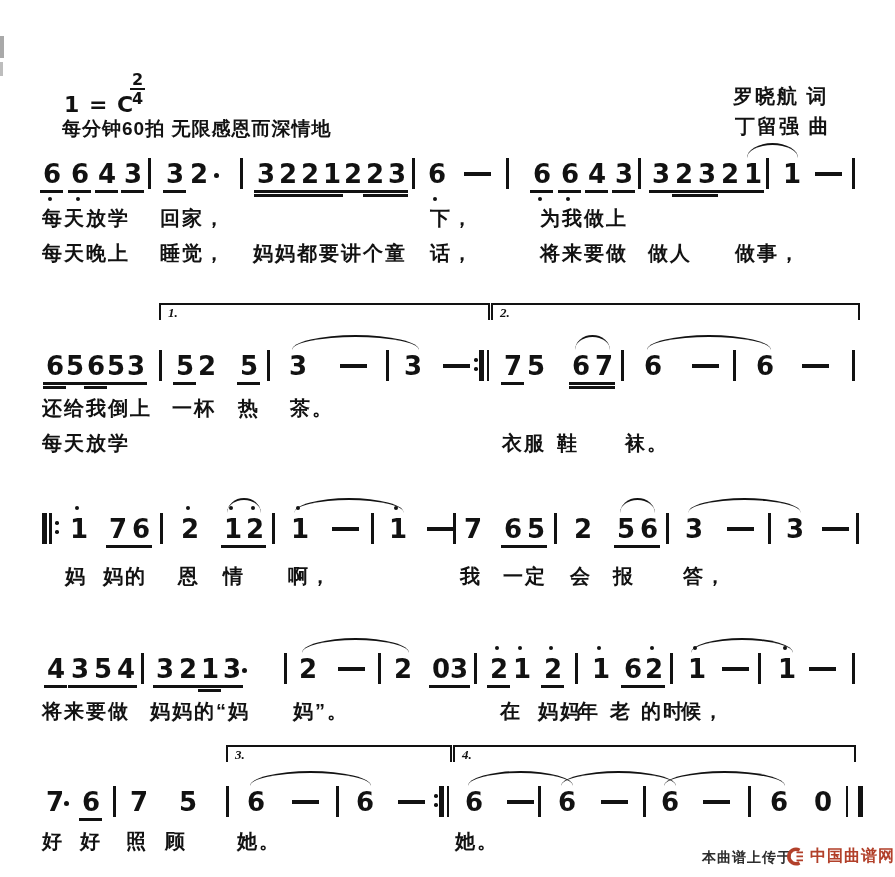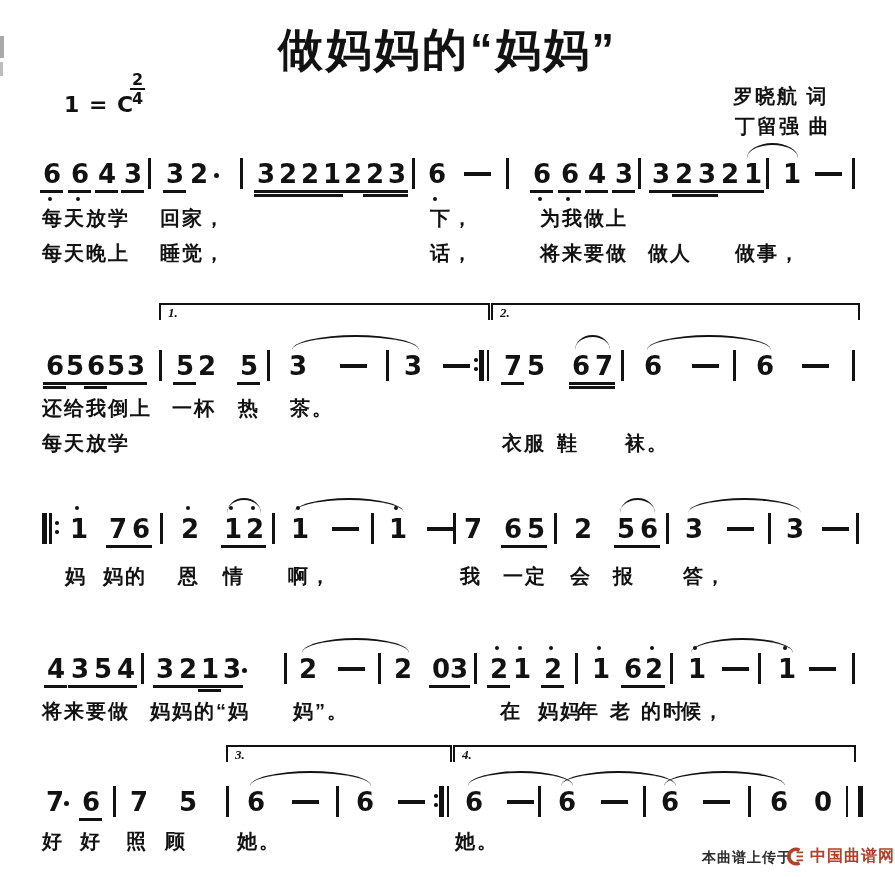--- a/index.html
+++ b/index.html
@@ -45,26 +45,26 @@
   #site-name{position:absolute;left:810px;top:846px;font-size:16px;font-weight:800;letter-spacing:1px;color:#b2402a;}
   .artifact{position:absolute;background:#a9a9a9;}
 </style>
 </head>
 <body>
 
 <div id="page">
   <div class="artifact" style="left:0;top:36px;width:4px;height:22px;"></div>
   <div class="artifact" style="left:0;top:62px;width:3px;height:14px;background:#bdbdbd;"></div>
 
-  <div id="title">做妈妈的“妈妈”</div>
   <div id="keysig">1 = C</div>
   <div id="timesig">
     <span class="t">2</span>
     <span class="b">4</span>
   </div>
+  <div id="tempo">每分钟60拍 无限感恩而深情地</div>
   <div id="lyricist">罗晓航 词</div>
   <div id="composer">丁留强 曲</div>
 
   <div id="score" style="position:absolute;left:0;top:0;width:895px;height:877px;">
       <div class="note" style="left: 43px; top: 160px;">6<span class="ul"></span><span class="ld"></span></div>
       <div class="note" style="left: 71px; top: 160px;">6<span class="ul"></span><span class="ld"></span></div>
       <div class="note" style="left: 98px; top: 160px;">4<span class="ul"></span></div>
       <div class="note" style="left: 124px; top: 160px;">3<span class="ul"></span></div>
       <div class="bar bar-s" style="left: 148px; top: 158px;"></div>
       <div class="note" style="left: 166px; top: 160px;">3<span class="ul"></span></div>
@@ -96,20 +96,21 @@
       <div class="note" style="left: 783px; top: 160px;">1</div>
       <div class="dash" style="left: 815px; top: 172px;"></div>
       <div class="bar bar-s" style="left: 852px; top: 158px;"></div>
       <div class="slur" style="left: 747px; top: 143px; width: 51px;"></div>
       <div class="lyr" style="left: 42px; top: 205px;">每天放学</div>
       <div class="lyr" style="left: 160px; top: 205px;">回家，</div>
       <div class="lyr" style="left: 430px; top: 205px;">下，</div>
       <div class="lyr" style="left: 540px; top: 205px;">为我做上</div>
       <div class="lyr" style="left: 42px; top: 240px;">每天晚上</div>
       <div class="lyr" style="left: 160px; top: 240px;">睡觉，</div>
+      <div class="lyr" style="left: 253px; top: 240px;">妈妈都要讲个童</div>
       <div class="lyr" style="left: 430px; top: 240px;">话，</div>
       <div class="lyr" style="left: 540px; top: 240px;">将来要做</div>
       <div class="lyr" style="left: 648px; top: 240px;">做人</div>
       <div class="lyr" style="left: 735px; top: 240px;">做事，</div>
       <div class="note" style="left: 46px; top: 352px;">6<span class="ul"></span><span class="ul2"></span></div>
       <div class="note" style="left: 66px; top: 352px;">5<span class="ul"></span></div>
       <div class="note" style="left: 87px; top: 352px;">6<span class="ul"></span><span class="ul2"></span></div>
       <div class="note" style="left: 107px; top: 352px;">5<span class="ul"></span></div>
       <div class="note" style="left: 127px; top: 352px;">3<span class="ul"></span></div>
       <div class="bar bar-s" style="left: 159px; top: 350px;"></div>

